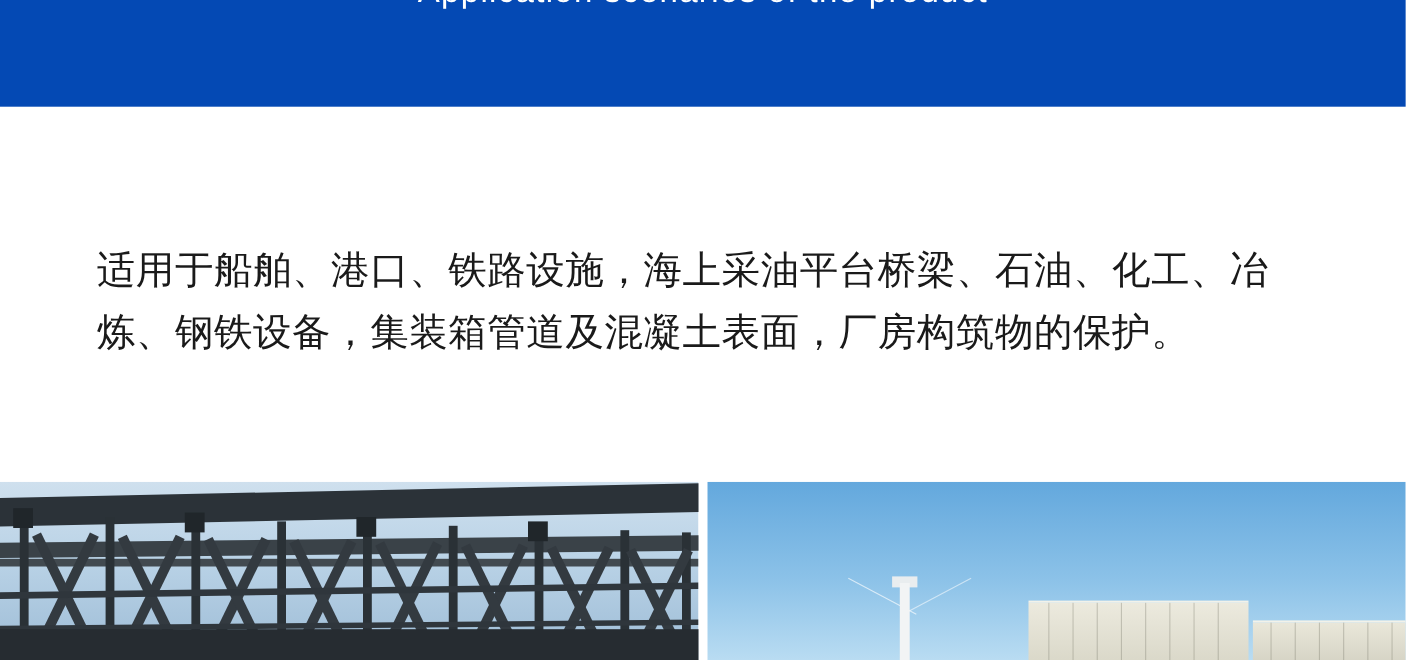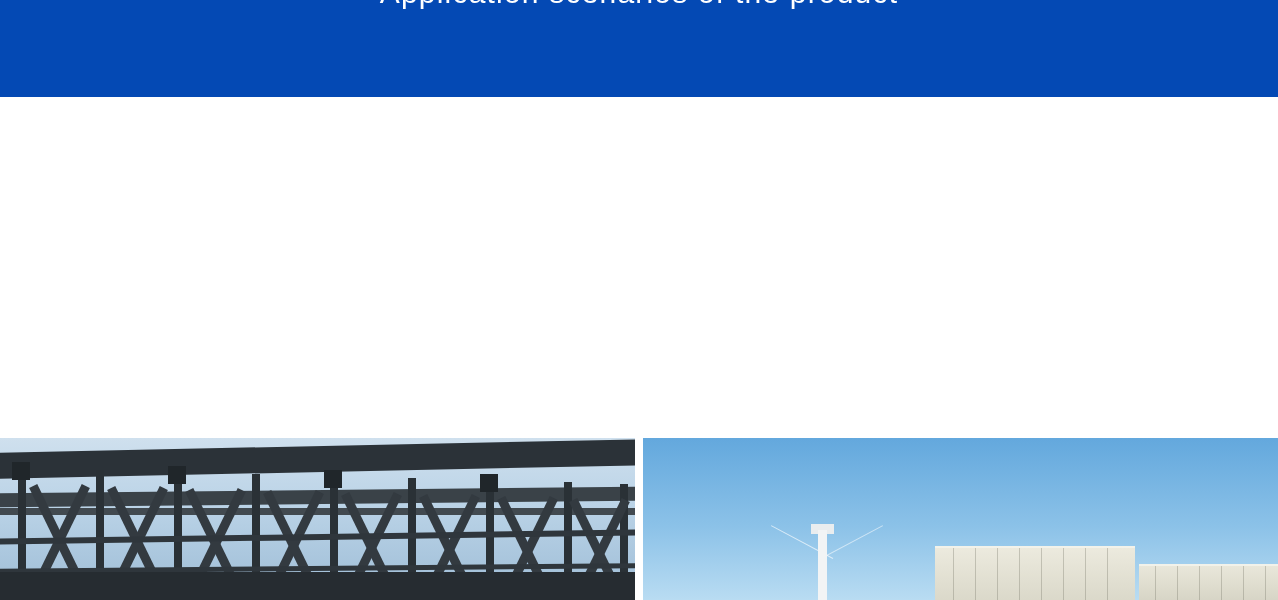--- a/index.html
+++ b/index.html
@@ -214,20 +214,21 @@
 </style>
 </head>
 <body>
 
 <div class="page">
 
   <div class="header-banner">
     <div class="header-title">Application scenarios of the product</div>
   </div>
 
+  <div class="body-text">适用于船舶、港口、铁路设施，海上采油平台桥梁、石油、化工、冶炼、钢铁设备，集装箱管道及混凝土表面，厂房构筑物的保护。</div>
 
   <div class="image-strip">
 
     <div class="photo photo-bridge">
       <div class="bridge-sky"></div>
 
       <div class="truss-top"></div>
       <div class="truss-top2"></div>
       <div class="side-rail"></div>
 

